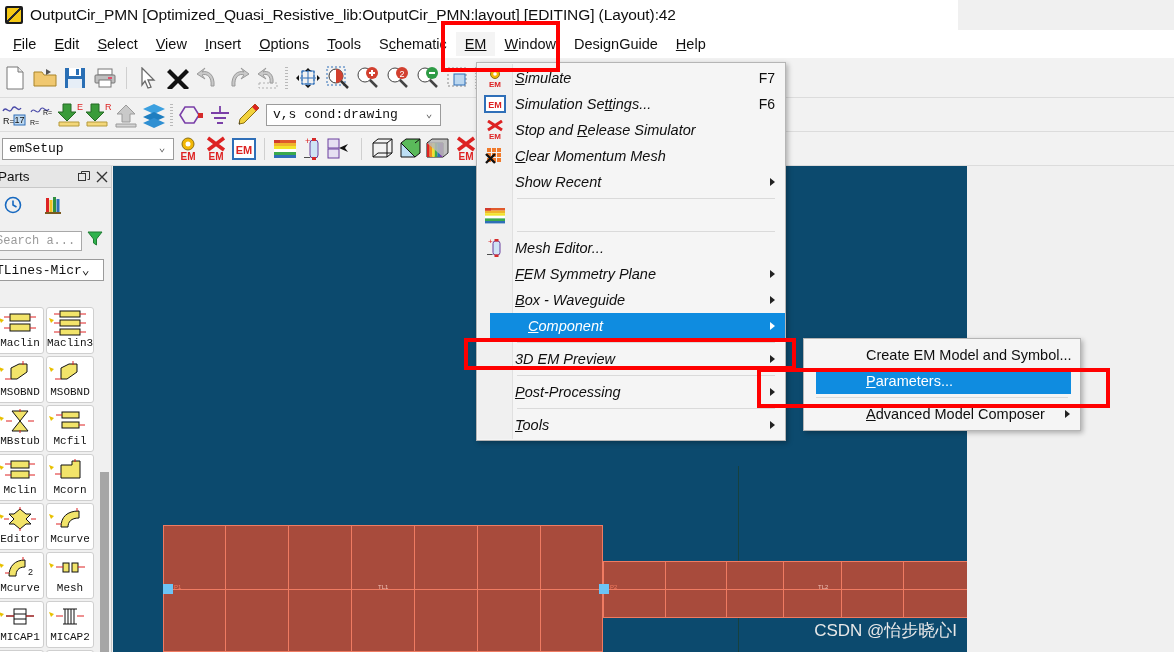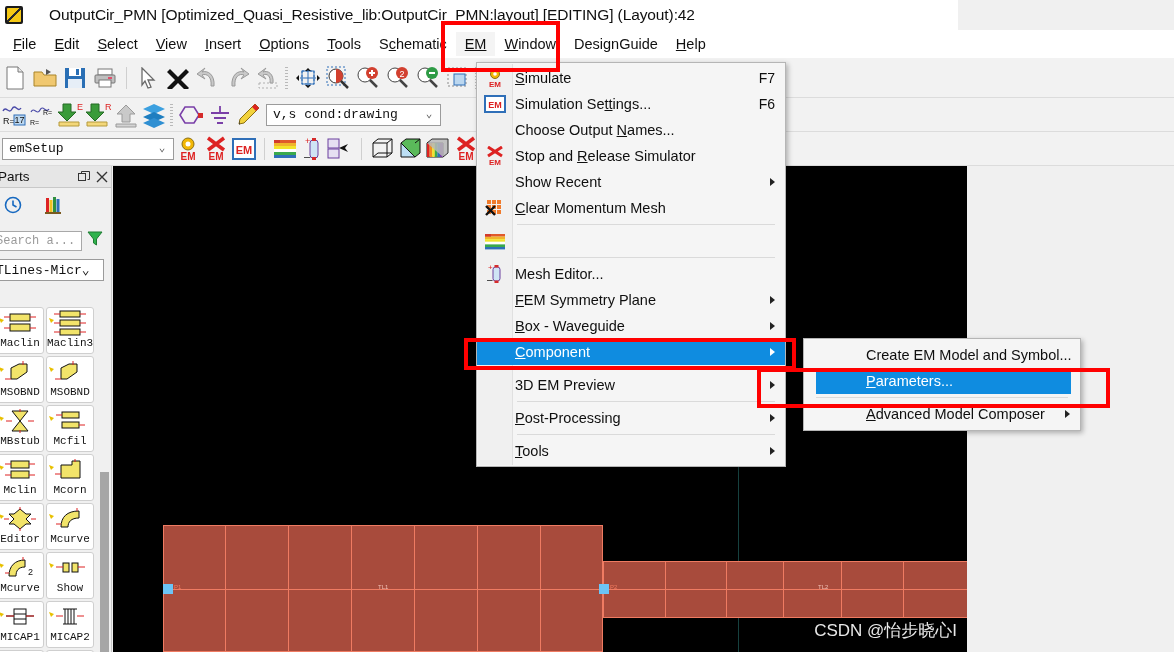--- a/index.html
+++ b/index.html
@@ -7,21 +7,21 @@
     width:1174px;height:652px;overflow:hidden;position:relative;
     font-family:"Liberation Sans",sans-serif;
     background:#f0f0f0;
     -webkit-font-smoothing:antialiased;
   }
   .app{position:absolute;inset:0;background:#f0f0f0;}
 
   
   .titlebar{
     position:absolute;left:0;top:0;width:958px;height:30px;
-    background:#ffffff;display:flex;align-items:center;gap:19px;
+    background:#ffffff;display:flex;align-items:center;
   }
   .title-icon{
     width:18px;height:18px;margin-left:5px;margin-right:7px;flex:none;
     background:#1b1b1b;border-radius:2px;position:relative;
   }
   .title-icon::before{
     content:"";position:absolute;left:2px;top:2px;width:14px;height:14px;
     background:
       linear-gradient(135deg,#f6c915 0%,#f6c915 45%,#2a2a2a 45%,#2a2a2a 55%,#f6c915 55%,#f6c915 100%);
     border-radius:1px;
@@ -129,21 +129,21 @@
   .part-cell .corner{
     position:absolute;left:2px;top:1px;width:5px;height:5px;
   }
   .parts-scroll{
     position:absolute;right:2px;top:306px;width:9px;height:330px;background:#f0f0f0;
   }
   .parts-scroll .thumb{position:absolute;left:0;top:0;width:9px;height:300px;background:#a6a6a6;}
 
   
   .canvas{
-    position:absolute;left:113px;top:166px;width:854px;height:486px;background:#000000;
+    position:absolute;left:113px;top:166px;width:854px;height:486px;background:#0c4a6e;
     overflow:hidden;
   }
   .shape{position:absolute;background:#a84b3c;box-sizing:border-box;border:1px solid #ef7b62;}
   .vline{position:absolute;width:1px;background:#ef7b62;}
   .hline{position:absolute;height:1px;background:#ef7b62;}
   .grid-guide{position:absolute;width:1px;background:#16413f;}
   .port{position:absolute;width:10px;height:10px;background:#6cc4f5;}
   .shape-label{
     position:absolute;font-family:"Liberation Sans",sans-serif;font-size:6px;color:#f2c0b5;
     white-space:nowrap;
@@ -166,27 +166,27 @@
   }
   .dd-iconcol{
     position:absolute;left:1px;top:1px;bottom:1px;width:34px;background:#f0f0f0;
     border-right:1px solid #e0e0e0;
   }
   .dd-item{
     position:relative;height:26px;display:flex;align-items:center;
     padding-left:38px;padding-right:10px;font-size:14.5px;color:#0f0f0f;
     box-sizing:border-box;cursor:default;z-index:2;
   }
-  .dd-item .lbl{flex:1;white-space:nowrap;}
+  .dd-item .lbl{flex:1;white-space:nowrap;font-style:italic;}
   .dd-item .accel{font-size:14px;color:#0f0f0f;margin-left:16px;}
   .dd-item .arrow{
     width:0;height:0;border-left:5px solid #222;border-top:4px solid transparent;
     border-bottom:4px solid transparent;margin-left:10px;
   }
-  .dd-item.sel{background:#0f8ce0;color:#fff;}
+  .dd-item.sel{background:#0f8ce0;color:#fff;margin-left:13px;}
   .dd-item.sel .arrow{border-left-color:#fff;}
   .dd-sep{height:1px;background:#dadada;margin:3px 10px 3px 40px;position:relative;z-index:2;}
   .dd-icon{
     position:absolute;left:6px;top:50%;transform:translateY(-50%);
     width:24px;height:22px;display:flex;align-items:center;justify-content:center;z-index:3;
   }
   u.acc{text-decoration:underline;}
 
   
   .submenu{
@@ -739,21 +739,21 @@
           <div class="corner"><svg width="5" height="5">
               <path d="M0 0l5 2-3 3z" fill="#e8c000"></path>
             </svg></div>
           <div class="part-sym">
             <svg width="34" height="22" viewBox="0 0 34 22">
               <rect x="10" y="6" width="6" height="9" fill="#f2e46a" stroke="#111"></rect>
               <rect x="19" y="6" width="6" height="9" fill="#f2e46a" stroke="#111"></rect>
               <path d="M3 10h7M25 10h7" stroke="#d22"></path>
             </svg>
           </div>
-          <div class="part-label">Show</div>
+          <div class="part-label">Mesh</div>
         </div>
       <div class="part-cell">
           <div class="corner"><svg width="5" height="5">
               <path d="M0 0l5 2-3 3z" fill="#e8c000"></path>
             </svg></div>
           <div class="part-sym">
             <svg width="34" height="24" viewBox="0 0 34 24">
               <rect x="11" y="4" width="12" height="15" fill="none" stroke="#111"></rect>
               <path d="M11 9h12M11 14h12M3 11h8M23 11h8" stroke="#111"></path>
               <path d="M3 11h8" stroke="#d22"></path>
@@ -845,37 +845,29 @@
       <span class="dd-icon">
         <svg width="22" height="18" viewBox="0 0 22 18">
             <rect x="1" y="1" width="20" height="16" fill="#fff" stroke="#2f6fb8" stroke-width="2"></rect>
             <text x="11" y="13" font-size="9" fill="#d22" text-anchor="middle" font-family="Liberation Sans" font-weight="bold">EM</text>
           </svg>
       </span>
       <span class="lbl">Simulation Se<u class="acc">tt</u>ings...</span>
       <span class="accel">F6</span>
     </div>
 
-    <div class="dd-item">
-      <span class="lbl">Choose Output <u class="acc">N</u>ames...</span>
-    </div>
 
     <div class="dd-item">
       <span class="dd-icon">
         <svg width="22" height="20" viewBox="0 0 22 20">
             <path d="M4 1l14 9M18 1L4 10" stroke="#d22" stroke-width="3"></path>
             <text x="11" y="19" font-size="8" fill="#d22" text-anchor="middle" font-family="Liberation Sans" font-weight="bold">EM</text>
           </svg>
       </span>
       <span class="lbl">Stop and <u class="acc">R</u>elease Simulator</span>
-    </div>
-
-    <div class="dd-item">
-      <span class="lbl">Show Recent</span>
-      <span class="arrow"></span>
     </div>
 
     <div class="dd-item">
       <span class="dd-icon">
         <svg width="22" height="20" viewBox="0 0 22 20">
             <g fill="#f07a2b">
               <rect x="3" y="2" width="4" height="4"></rect>
               <rect x="8" y="2" width="4" height="4"></rect>
               <rect x="13" y="2" width="4" height="4"></rect>
               <rect x="3" y="7" width="4" height="4"></rect>
@@ -884,20 +876,25 @@
               <rect x="3" y="12" width="4" height="4"></rect>
               <rect x="8" y="12" width="4" height="4"></rect>
               <rect x="13" y="12" width="4" height="4"></rect>
             </g>
             <path d="M2 8l9 9M11 8l-9 9" stroke="#111" stroke-width="2.4"></path>
           </svg>
       </span>
       <span class="lbl"><u class="acc">C</u>lear Momentum Mesh</span>
     </div>
 
+    <div class="dd-item">
+      <span class="lbl">Show Recent</span>
+      <span class="arrow"></span>
+    </div>
+
     <div class="dd-sep"></div>
 
     <div class="dd-item">
       <span class="dd-icon">
         <svg width="22" height="18" viewBox="0 0 22 18">
             <rect x="1" y="2" width="20" height="2.6" fill="#e05a2b"></rect>
             <rect x="1" y="4.6" width="20" height="2.6" fill="#f0b52b"></rect>
             <rect x="1" y="7.2" width="20" height="2.6" fill="#f2e42b"></rect>
             <rect x="1" y="9.8" width="20" height="2.6" fill="#ffffff"></rect>
             <rect x="1" y="12.4" width="20" height="2.6" fill="#3aa94c"></rect>

